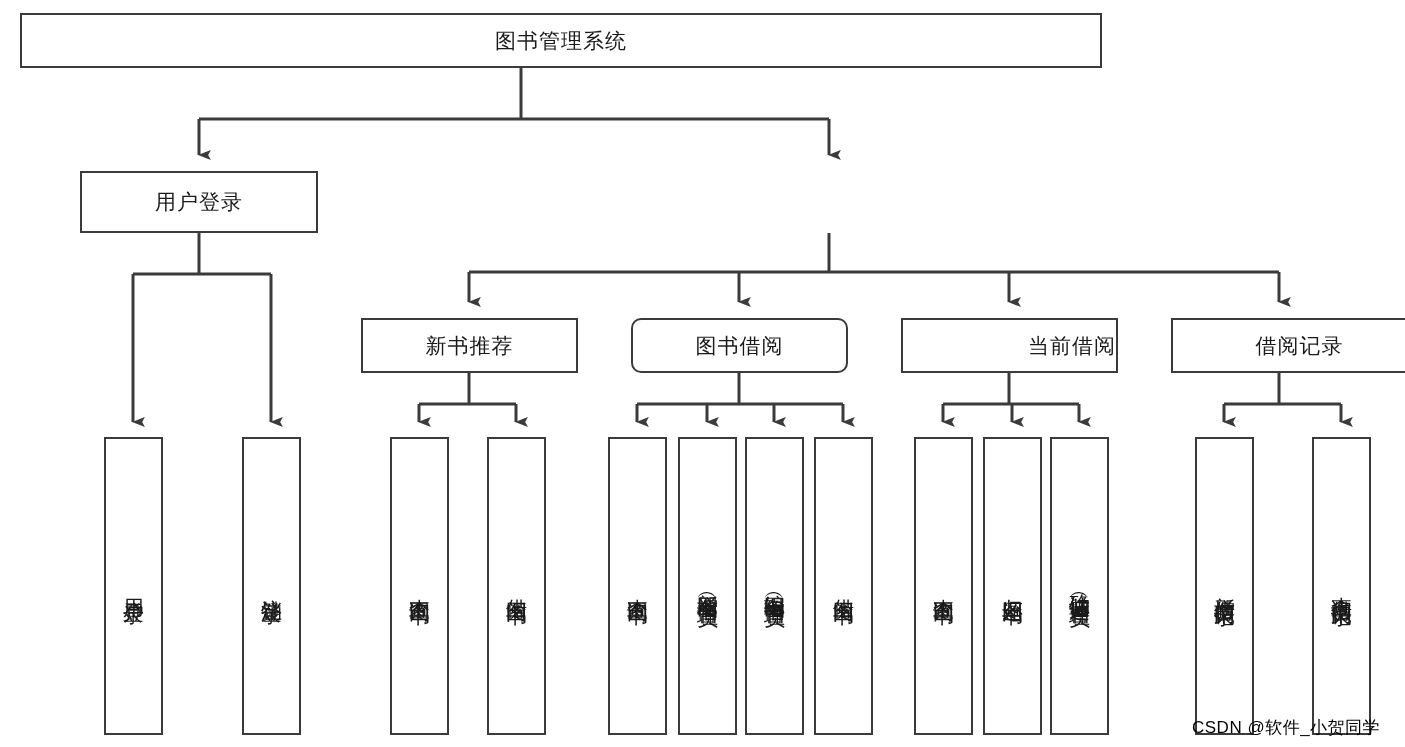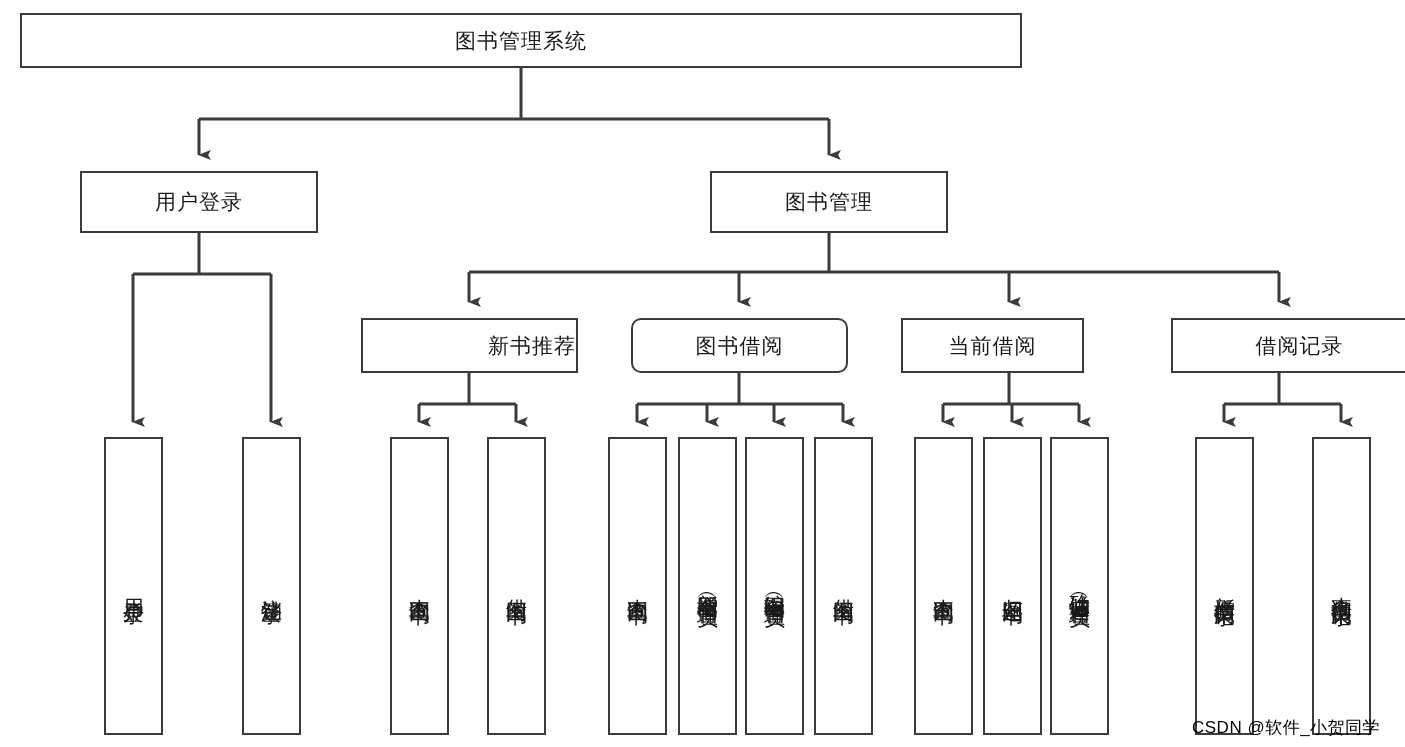--- a/index.html
+++ b/index.html
@@ -106,38 +106,35 @@
       <path d="M 1012 404 L 1012 422" marker-end="url(#arrow)"></path>
       <path d="M 1079 404 L 1079 422" marker-end="url(#arrow)"></path>
 
       <path d="M 1279 373 L 1279 404"></path>
       <path d="M 1224 404 L 1341 404"></path>
       <path d="M 1224 404 L 1224 422" marker-end="url(#arrow)"></path>
       <path d="M 1341 404 L 1341 422" marker-end="url(#arrow)"></path>
     </g>
   </svg>
 
-  <div class="node horiz" style="left:20px; top:13px; width:1002px; height:55px;">
+  <div class="node horiz" style="left:20px; top:13px; width:1082px; height:55px;">
     <span class="node-label">图书管理系统</span>
   </div>
 
   <div class="node horiz" style="left:80px; top:171px; width:238px; height:62px;">
     <span class="node-label">用户登录</span>
   </div>
-  <div class="node horiz" style="left:710px; top:171px; width:238px; height:62px;">
-    <span class="node-label">图书管理</span>
-  </div>
 
-  <div class="node horiz" style="left:361px; top:318px; width:217px; height:55px;justify-content:flex-end;">
+  <div class="node horiz" style="left:361px; top:318px; width:217px; height:55px;">
     <span class="node-label">新书推荐</span>
   </div>
   <div class="node horiz" style="left:631px; top:318px; width:217px; height:55px;border-radius:10px;">
     <span class="node-label">图书借阅</span>
   </div>
-  <div class="node horiz" style="left:901px; top:318px; width:183px; height:55px;">
+  <div class="node horiz" style="left:901px; top:318px; width:217px; height:55px;justify-content:flex-end;">
     <span class="node-label">当前借阅</span>
   </div>
   <div class="node horiz" style="left:1171px; top:318px; width:257px; height:55px;">
     <span class="node-label">借阅记录</span>
   </div>
 
   <div class="node vert" style="left:104px; top:437px; width:59px; height:298px;">
     <span class="node-label">用户登录</span>
   </div>
   <div class="node vert" style="left:242px; top:437px; width:59px; height:298px;">

